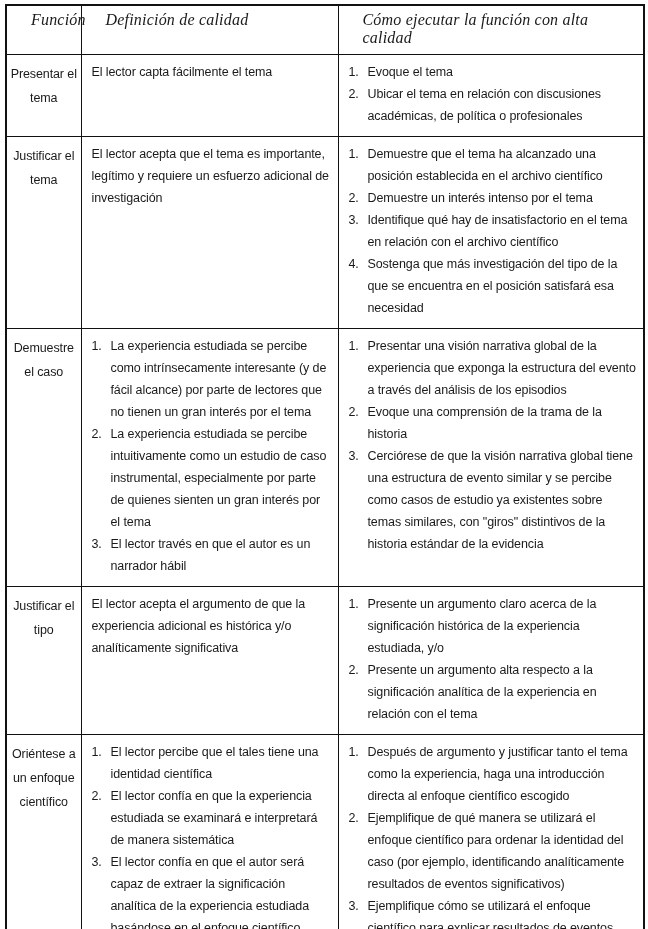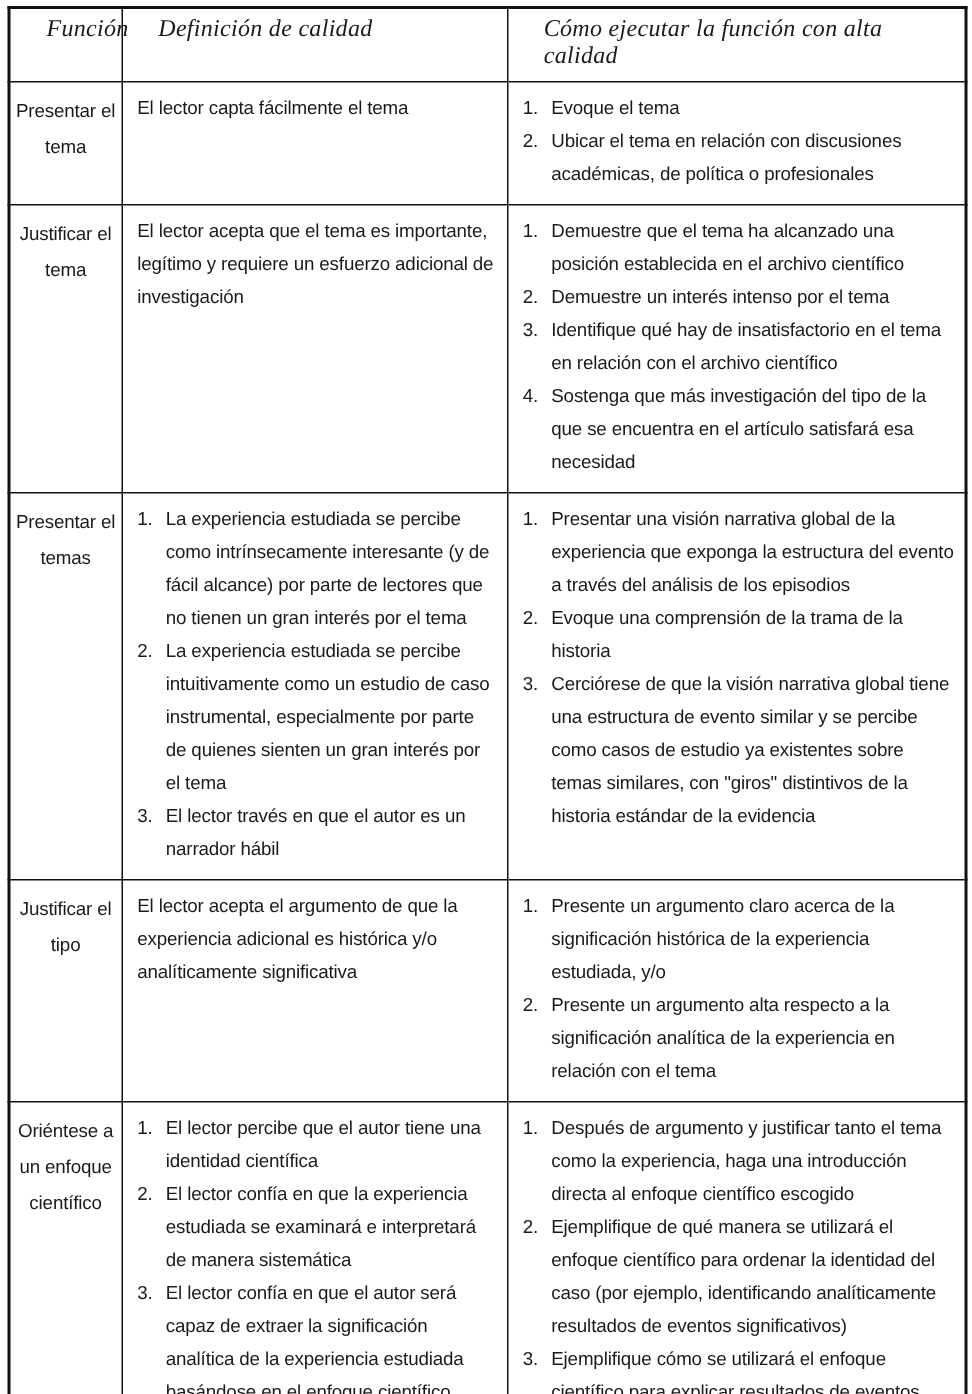--- a/index.html
+++ b/index.html
@@ -140,27 +140,27 @@
               <div class="li">
                 <span class="num">2.</span>
                 <span class="li-text">Demuestre un interés intenso por el tema</span>
               </div>
               <div class="li">
                 <span class="num">3.</span>
                 <span class="li-text">Identifique qué hay de insatisfactorio en el tema en relación con el archivo científico</span>
               </div>
               <div class="li">
                 <span class="num">4.</span>
-                <span class="li-text">Sostenga que más investigación del tipo de la que se encuentra en el artículo satisfará esa necesidad</span>
-              </div>
-            </div>
-        </td>
-      </tr>
-      <tr>
-        <td class="fn">Presentar el temas</td>
+                <span class="li-text">Sostenga que más investigación del tipo de la que se encuentra en el posición satisfará esa necesidad</span>
+              </div>
+            </div>
+        </td>
+      </tr>
+      <tr>
+        <td class="fn">Demuestre el caso</td>
         <td>
 
           <div class="list">
               <div class="li">
                 <span class="num">1.</span>
                 <span class="li-text">La experiencia estudiada se percibe como intrínsecamente interesante (y de fácil alcance) por parte de lectores que no tienen un gran interés por el tema</span>
               </div>
               <div class="li">
                 <span class="num">2.</span>
                 <span class="li-text">La experiencia estudiada se percibe intuitivamente como un estudio de caso instrumental, especialmente por parte de quienes sienten un gran interés por el tema</span>
@@ -207,21 +207,21 @@
             </div>
         </td>
       </tr>
       <tr>
         <td class="fn">Oriéntese a un enfoque científico</td>
         <td>
 
           <div class="list">
               <div class="li">
                 <span class="num">1.</span>
-                <span class="li-text">El lector percibe que el autor tiene una identidad científica</span>
+                <span class="li-text">El lector percibe que el tales tiene una identidad científica</span>
               </div>
               <div class="li">
                 <span class="num">2.</span>
                 <span class="li-text">El lector confía en que la experiencia estudiada se examinará e interpretará de manera sistemática</span>
               </div>
               <div class="li">
                 <span class="num">3.</span>
                 <span class="li-text">El lector confía en que el autor será capaz de extraer la significación analítica de la experiencia estudiada basándose en el enfoque científico elegido</span>
               </div>
             </div>

